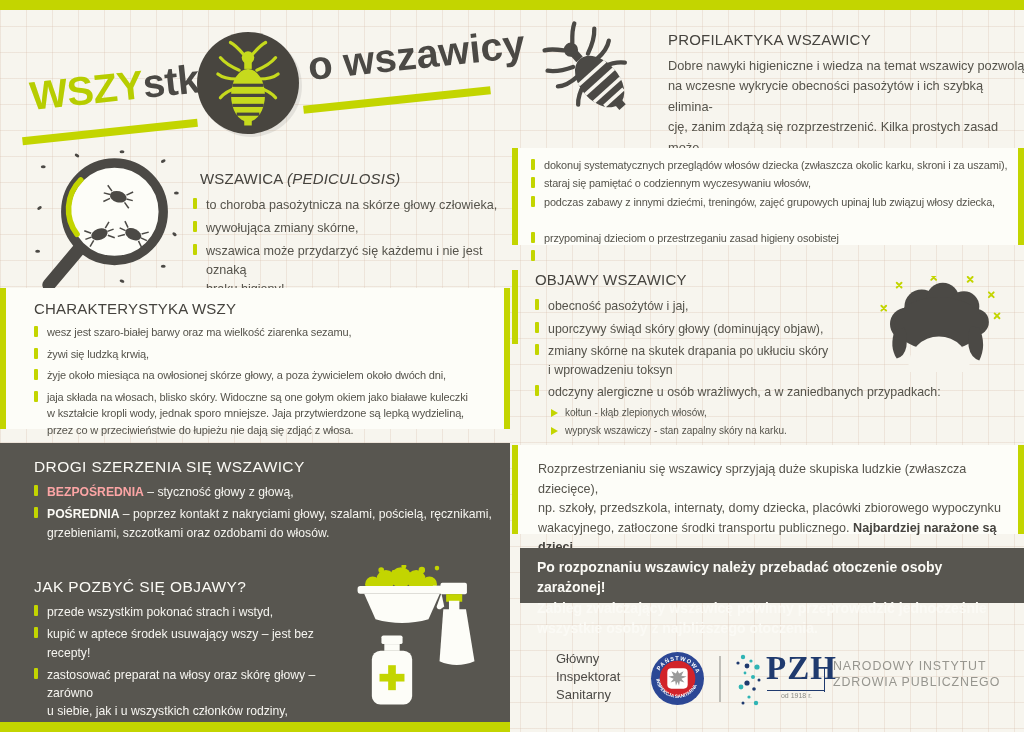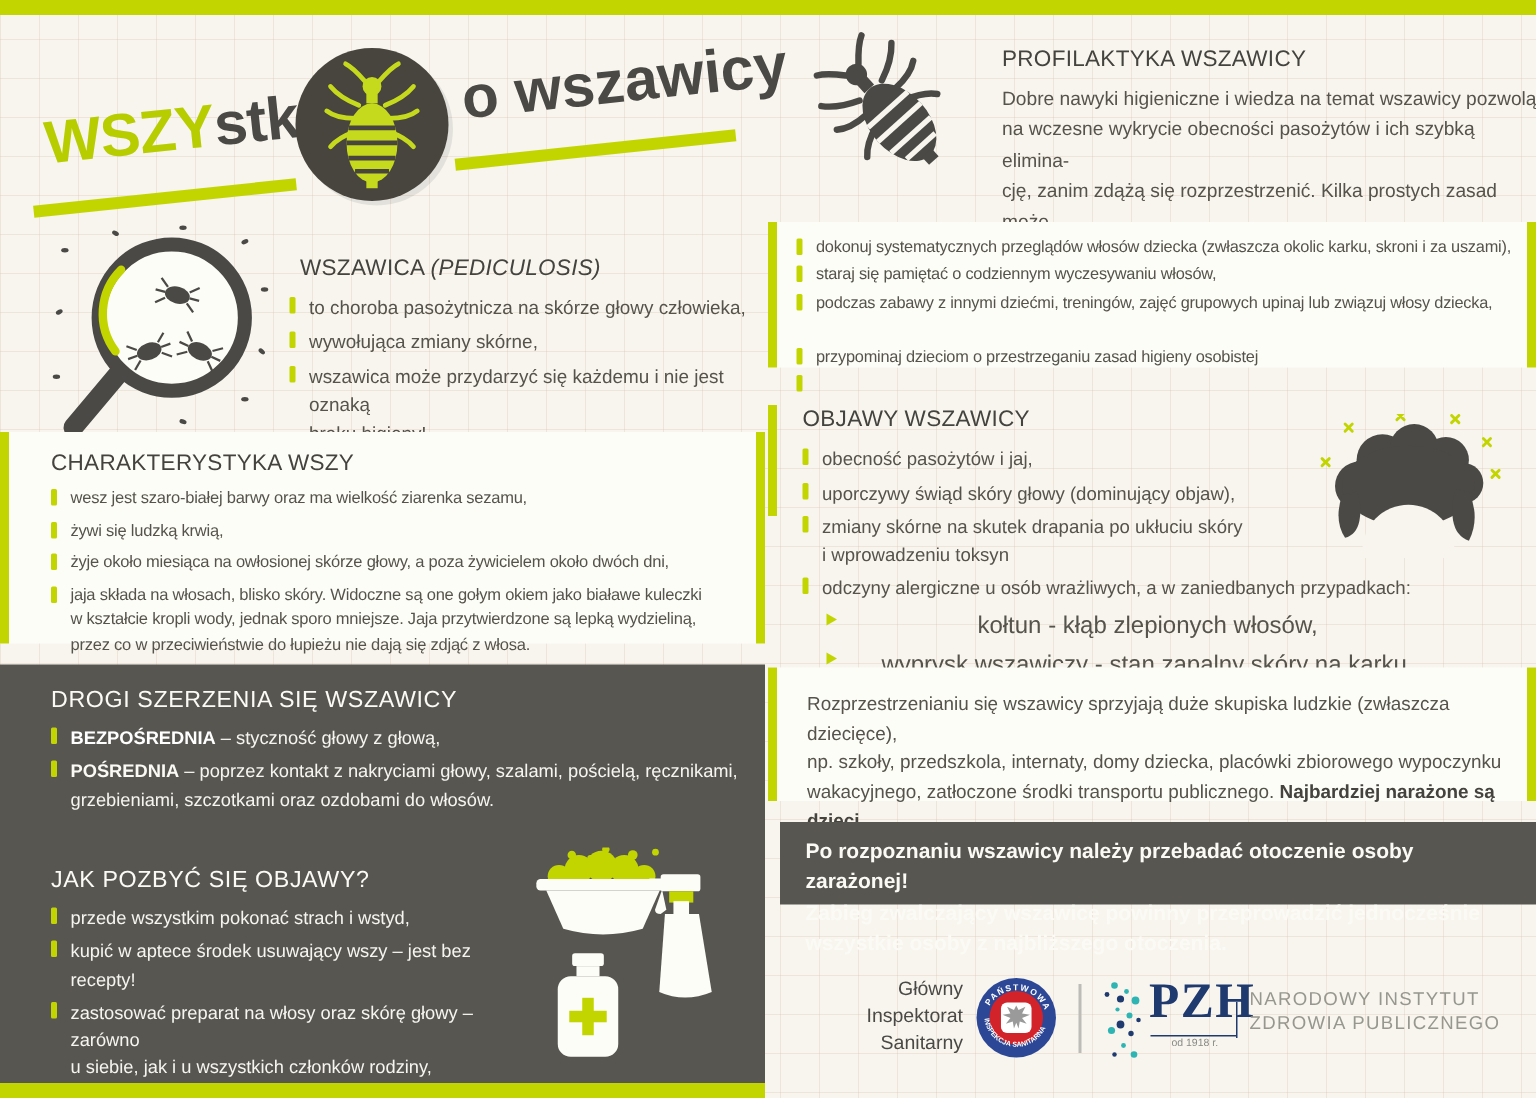--- a/index.html
+++ b/index.html
@@ -180,21 +180,21 @@
   </div>
 
   <div class="abs lime" style="left:512px;top:270px;width:6px;height:74px;"></div>
   <h2 class="abs" style="left:535px;top:271px;">OBJAWY WSZAWICY</h2>
   <div class="abs" style="left:535px;top:297px;width:430px;font-size:12.4px;">
     <div class="item pre"><span class="bb"></span><span>obecność pasożytów i jaj,</span></div>
     <div class="item pre"><span class="bb"></span><span>uporczywy świąd skóry głowy (dominujący objaw),</span></div>
     <div class="item pre"><span class="bb"></span><span>zmiany skórne na skutek drapania po ukłuciu skóry
 i wprowadzeniu toksyn</span></div>
     <div class="item pre"><span class="bb"></span><span>odczyny alergiczne u osób wrażliwych, a w zaniedbanych przypadkach:</span></div>
-    <div style="padding-left:16px;margin-top:2px;font-size:16px;text-align:center;">
+    <div style="padding-left:16px;margin-top:2px;font-size:10px;">
       <div class="sub"><span class="tri"></span><span>kołtun - kłąb zlepionych włosów,</span></div>
       <div class="sub"><span class="tri"></span><span>wyprysk wszawiczy - stan zapalny skóry na karku.</span></div>
     </div>
   </div>
 
   <svg class="abs" viewBox="0 0 130 100" style="left:872px;top:276px;width:132px;height:96px;">
     <g fill="#4b4945">
       <circle cx="32" cy="50" r="17"></circle>
         <circle cx="48" cy="32" r="18"></circle>
         <circle cx="70" cy="24" r="17"></circle>
@@ -220,21 +220,21 @@
   <div class="abs whitebox" style="left:512px;top:445px;width:512px;height:89px;padding:15px 10px 10px 20px;">
     <div class="pre" style="font-size:12.6px;line-height:1.55;"><span>Rozprzestrzenianiu się wszawicy sprzyjają duże skupiska ludzkie (zwłaszcza dziecięce),
 np. szkoły, przedszkola, internaty, domy dziecka, placówki zbiorowego wypoczynku
 wakacyjnego, zatłoczone środki transportu publicznego. </span><span class="bolded" style="color:#45433e;">Najbardziej narażone są dzieci
 w wieku szkolnym i przedszkolnym.</span></div>
   </div>
 
   <div class="abs darkbg dark" style="left:0;top:443px;width:510px;height:279px;">
     <h2 class="abs" style="left:34px;top:15px;letter-spacing:.4px;">DROGI SZERZENIA SIĘ WSZAWICY</h2>
     <div class="abs" style="left:34px;top:40px;width:462px;font-size:12.2px;">
-      <div class="item pre dark-item"><span class="bb"></span><span class="bolded" style="color:#ffffff;">BEZPOŚREDNIA</span><span> – styczność głowy z głową,</span></div>
+      <div class="item pre dark-item"><span class="bb"></span><span class="bolded" style="color:#fca5a5;">BEZPOŚREDNIA</span><span> – styczność głowy z głową,</span></div>
       <div class="item pre dark-item"><span class="bb"></span><span class="bolded" style="color:#fbfaf5;">POŚREDNIA</span><span> – poprzez kontakt z nakryciami głowy, szalami, pościelą, ręcznikami,
 grzebieniami, szczotkami oraz ozdobami do włosów.</span></div>
     </div>
 
     <h2 class="abs" style="left:34px;top:135px;letter-spacing:.4px;">JAK POZBYĆ SIĘ OBJAWY?</h2>
     <div class="abs" style="left:34px;top:160px;width:320px;font-size:12.2px;">
       <div class="item pre dark-item"><span class="bb"></span><span>przede wszystkim pokonać strach i wstyd,</span></div>
       <div class="item pre dark-item"><span class="bb"></span><span>kupić w aptece środek usuwający wszy – jest bez recepty!</span></div>
       <div class="item pre dark-item"><span class="bb"></span><span>zastosować preparat na włosy oraz skórę głowy – zarówno
 u siebie, jak i u wszystkich członków rodziny,</span></div>
@@ -274,21 +274,21 @@
     </svg>
   </div>
   <div class="abs lime" style="left:0;top:722px;width:510px;height:10px;"></div>
 
   <div class="abs darkbg" style="left:520px;top:548px;width:504px;height:55px;">
     <div class="pre bolded" style="padding:9px 10px 0 17px;font-size:14px;line-height:1.45;color:#fbfaf5;">Po rozpoznaniu wszawicy należy przebadać otoczenie osoby zarażonej!
 Zabieg zwalczający wszawicę powinny przeprowadzić jednocześnie
 wszystkie osoby z najbliższego otoczenia.</div>
   </div>
 
-  <div class="abs pre" style="left:556px;top:650px;width:86px;text-align:right;font-size:13px;line-height:1.4;color:#4b4945;">Główny
+  <div class="abs pre" style="left:556px;top:650px;width:86px;font-size:13px;line-height:1.4;color:#4b4945;">Główny
 Inspektorat
 Sanitarny</div>
 
   <svg class="abs" viewBox="0 0 54 54" style="left:650px;top:651px;width:55px;height:55px;">
     <circle cx="27" cy="27" r="26" fill="#2c4795"></circle>
     <circle cx="27" cy="27" r="17.5" fill="#d2232a"></circle>
     <rect x="17" y="17" width="20" height="20" rx="4" fill="#ffffff"></rect>
     <path fill="#9a9a9a" d="M27,19 l-1.5,3 l-4.5,-2.2 l2.2,4.4 l-5.2,0.8 l5.2,2.2 l-3,3.8 l4.5,-1.5 l0.8,4.5 l1.5,-3.8 l1.5,3.8 l0.8,-4.5 l4.5,1.5 l-3,-3.8 l5.2,-2.2 l-5.2,-0.8 l2.2,-4.4 l-4.5,2.2 z"></path>
     <defs>
       <path id="arcTop" d="M 7,29 A 20,20 0 0 1 47,29"></path>

